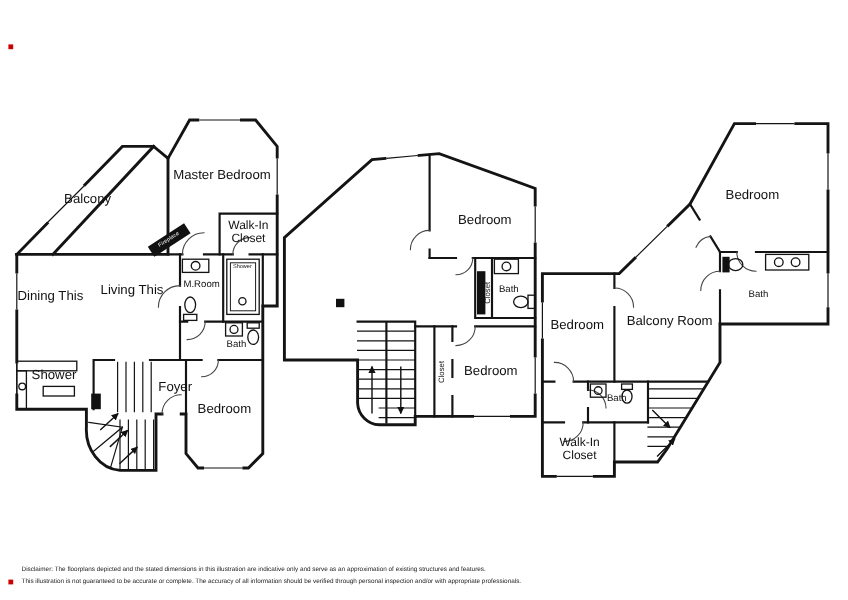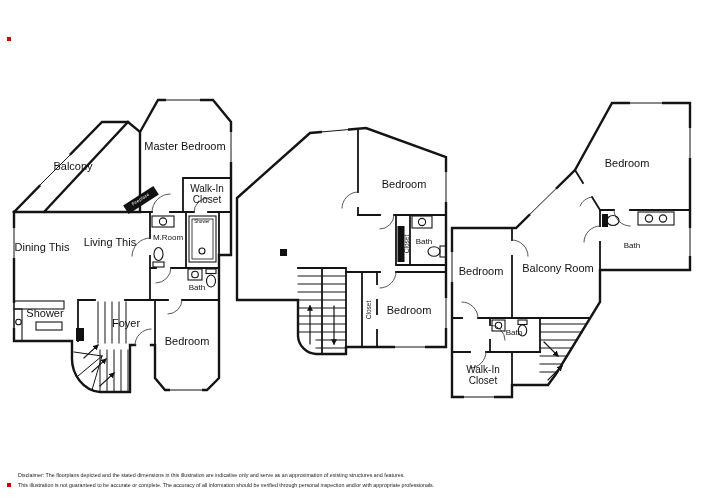--- a/index.html
+++ b/index.html
@@ -185,21 +185,21 @@
 <div class="lbl" style="left:73px;top:166px">Balcony</div>
 <div class="lbl" style="left:185px;top:146px">Master Bedroom</div>
 <div class="lbl wrap" style="left:207px;top:194px">Walk-In Closet</div>
 <div class="lbl fire" style="left:141px;top:200px">Fireplace</div>
 <div class="lbl tiny" style="left:202px;top:222px">Shower</div>
 <div class="lbl" style="left:42px;top:247px">Dining This</div>
 <div class="lbl" style="left:110px;top:242px">Living This</div>
 <div class="lbl sm" style="left:168px;top:238px">M.Room</div>
 <div class="lbl" style="left:45px;top:313px">Shower</div>
 <div class="lbl sm" style="left:197px;top:288px">Bath</div>
-<div class="lbl" style="left:126px;top:323px">Foyer</div>
+<div class="lbl" style="left:146px;top:323px">Foyer</div>
 <div class="lbl" style="left:187px;top:341px">Bedroom</div>
 
 <div class="lbl" style="left:404px;top:184px">Bedroom</div>
 <div class="lbl xs vert" style="left:407px;top:244px">Closet</div>
 <div class="lbl sm" style="left:424px;top:242px">Bath</div>
 <div class="lbl" style="left:409px;top:310px">Bedroom</div>
 <div class="lbl xs vert" style="left:369px;top:310px">Closet</div>
 
 <div class="lbl" style="left:627px;top:163px">Bedroom</div>
 <div class="lbl sm" style="left:632px;top:246px">Bath</div>

